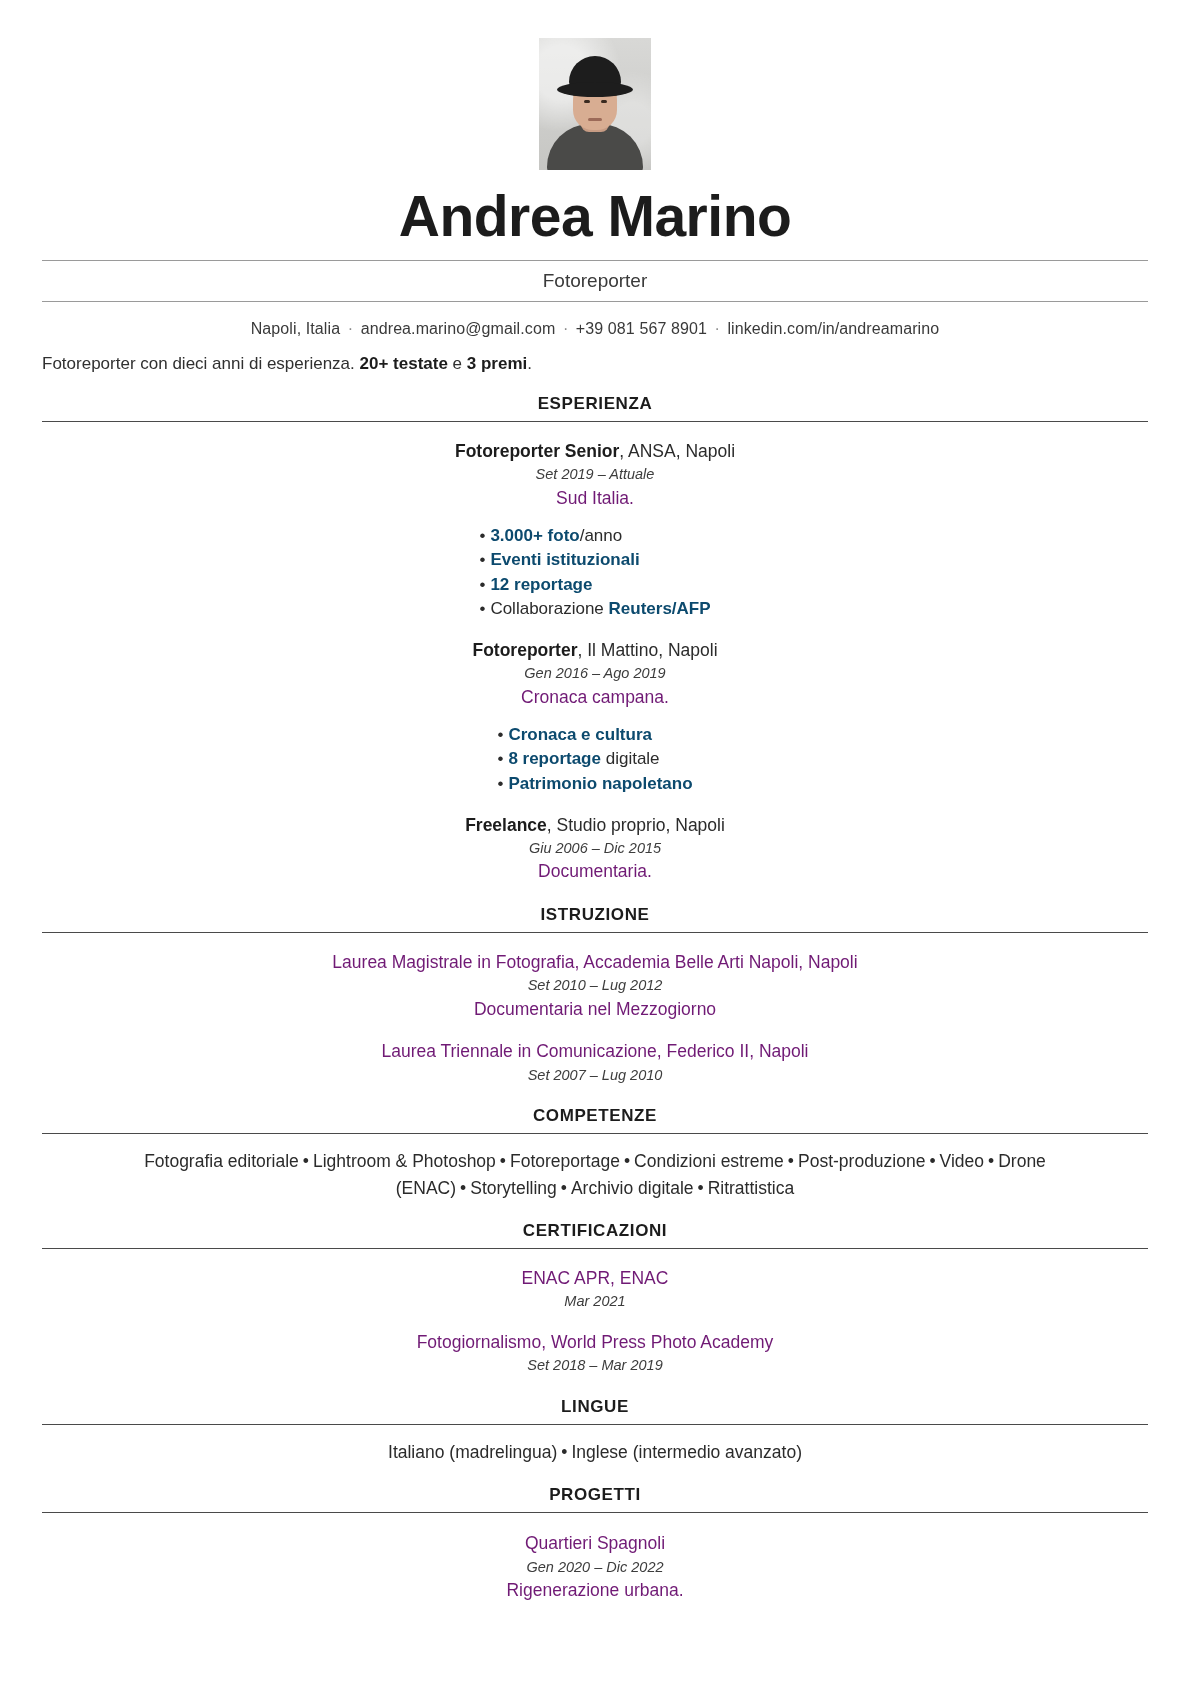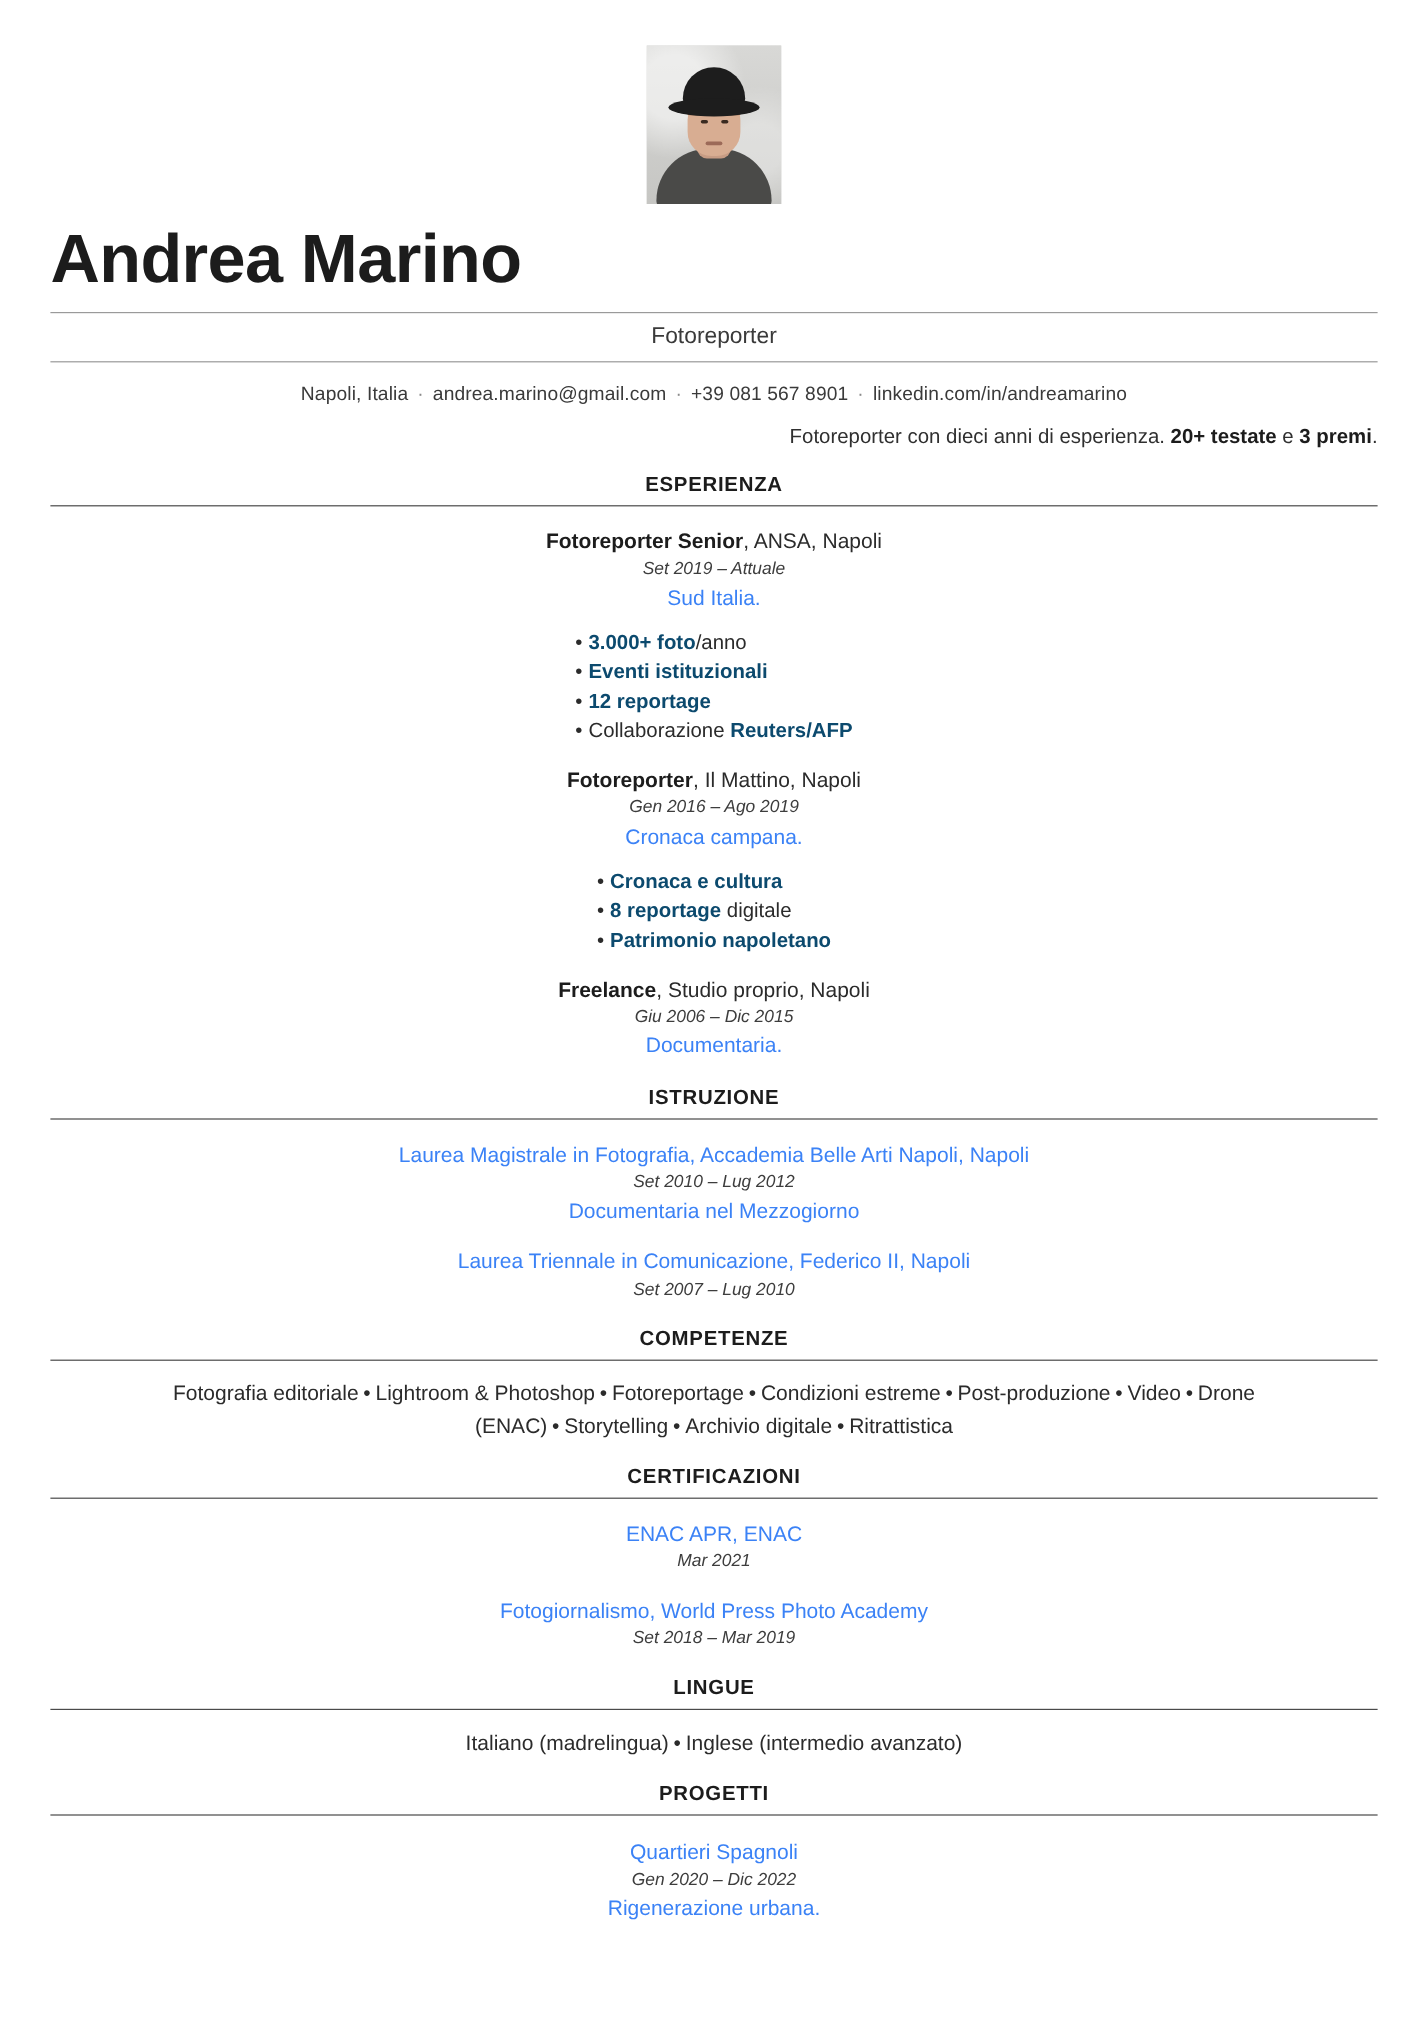--- a/index.html
+++ b/index.html
@@ -119,20 +119,21 @@
     left: 50%;
     top: 80px;
     transform: translateX(-50%);
     width: 14px;
     height: 3px;
     border-radius: 3px;
     background: #9c6a58;
   }
 
   .name {
+    text-align: center;
     font-size: 57px;
     font-weight: 700;
     letter-spacing: -0.5px;
     line-height: 1.06;
     color: #1c1c1c;
     margin: 12px 0 14px 0;
   }
 
   .rule {
     border: 0;
@@ -159,21 +160,21 @@
     color: #3a3a3a;
     padding-top: 18px;
     letter-spacing: .1px;
   }
   .contact .sep {
     color: #8a8a8a;
     padding: 0 3px;
   }
 
   .summary {
-    text-align: right;
+    text-align: left;
     font-size: 17px;
     color: #303030;
     padding-top: 16px;
   }
   .summary b { font-weight: 700; color: #1c1c1c; }
 
   
   .section { margin-top: 20px; }
   .section-title {
     text-align: center;
@@ -195,21 +196,21 @@
   .entry-title b { font-weight: 700; color: #1c1c1c; }
 
   .entry-dates {
     font-size: 14.5px;
     font-style: italic;
     color: #3d3d3d;
     line-height: 1.5;
   }
   .entry-desc {
     font-size: 17.5px;
-    color: #3b82f6;
+    color: #701a75;
     line-height: 1.45;
   }
 
   .bullets {
     margin: 13px 0 0 0;
     padding: 0;
     list-style: none;
     display: inline-block;
     text-align: left;
   }

